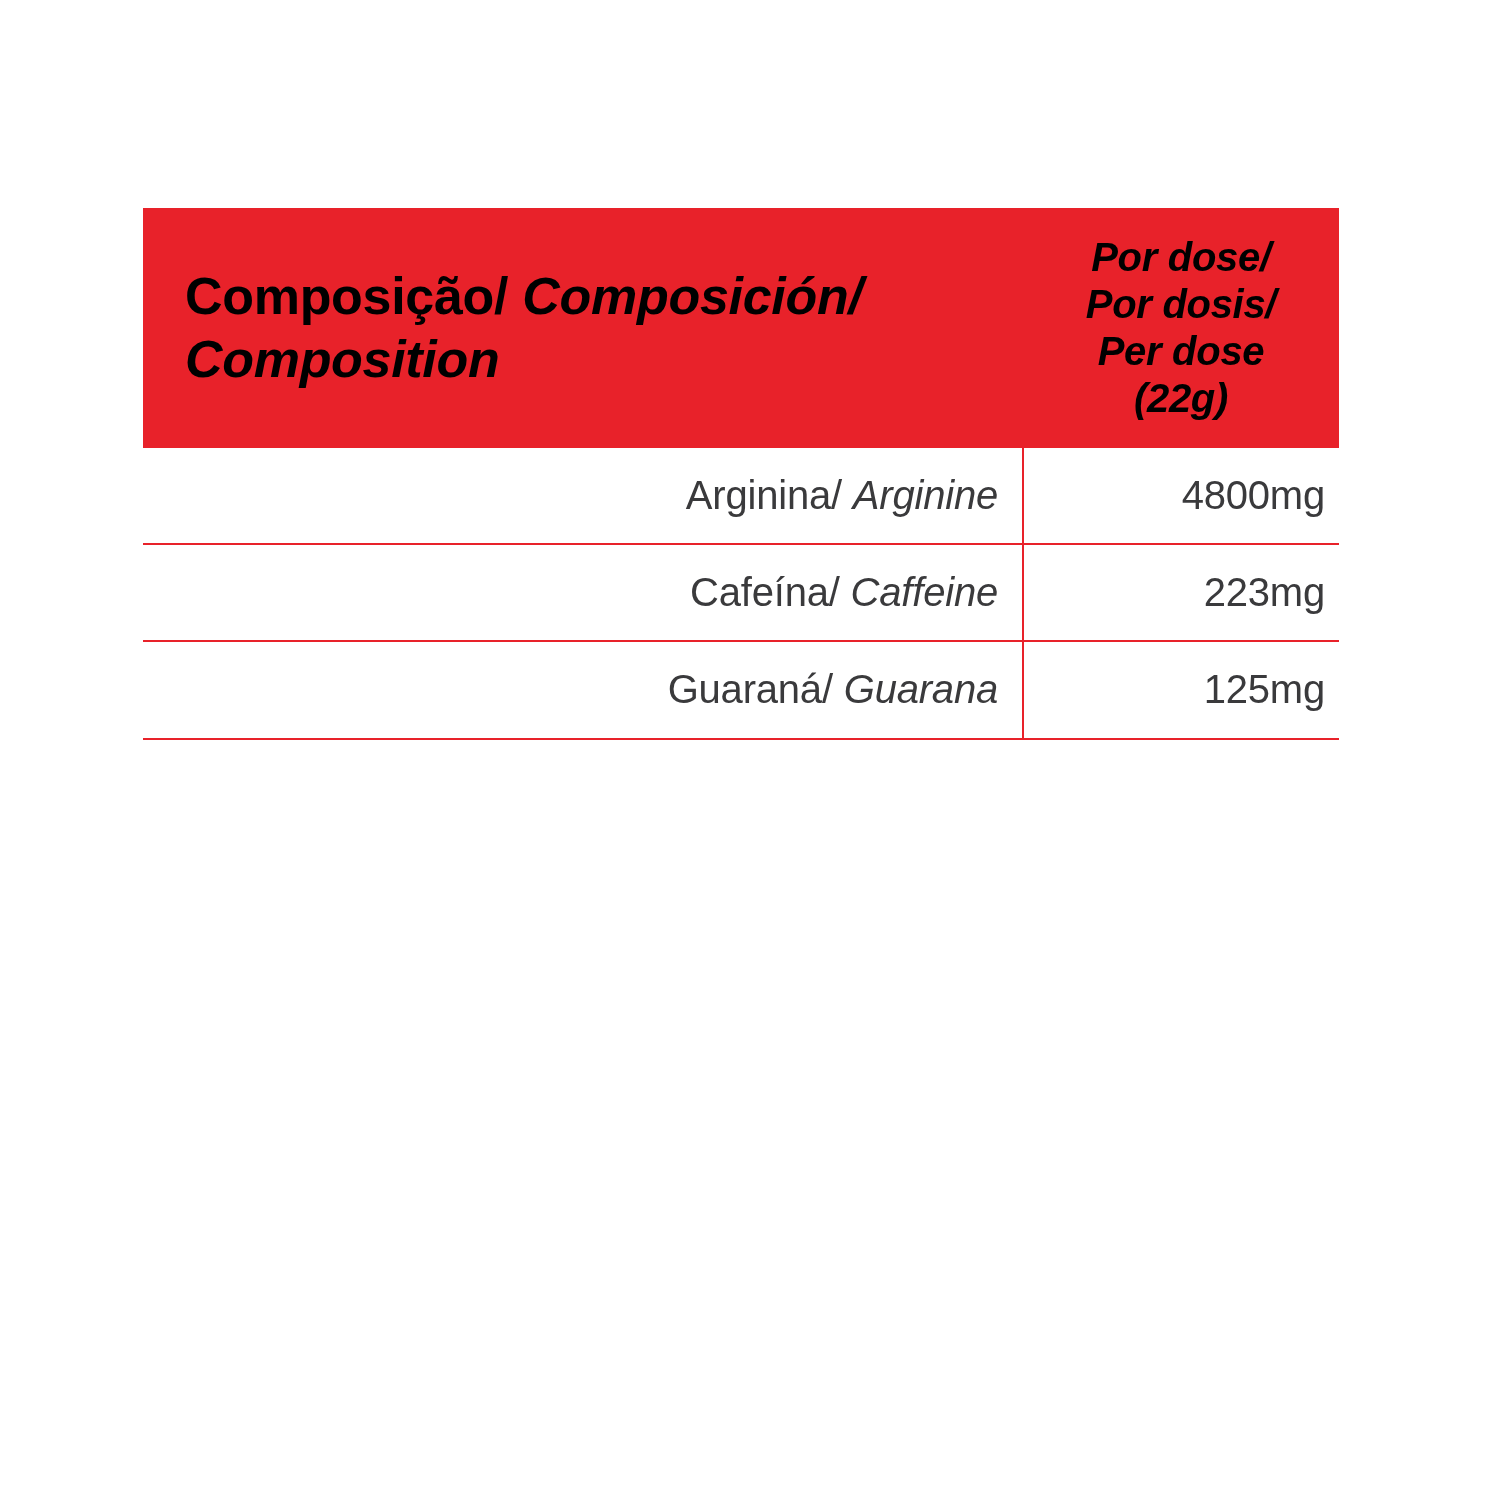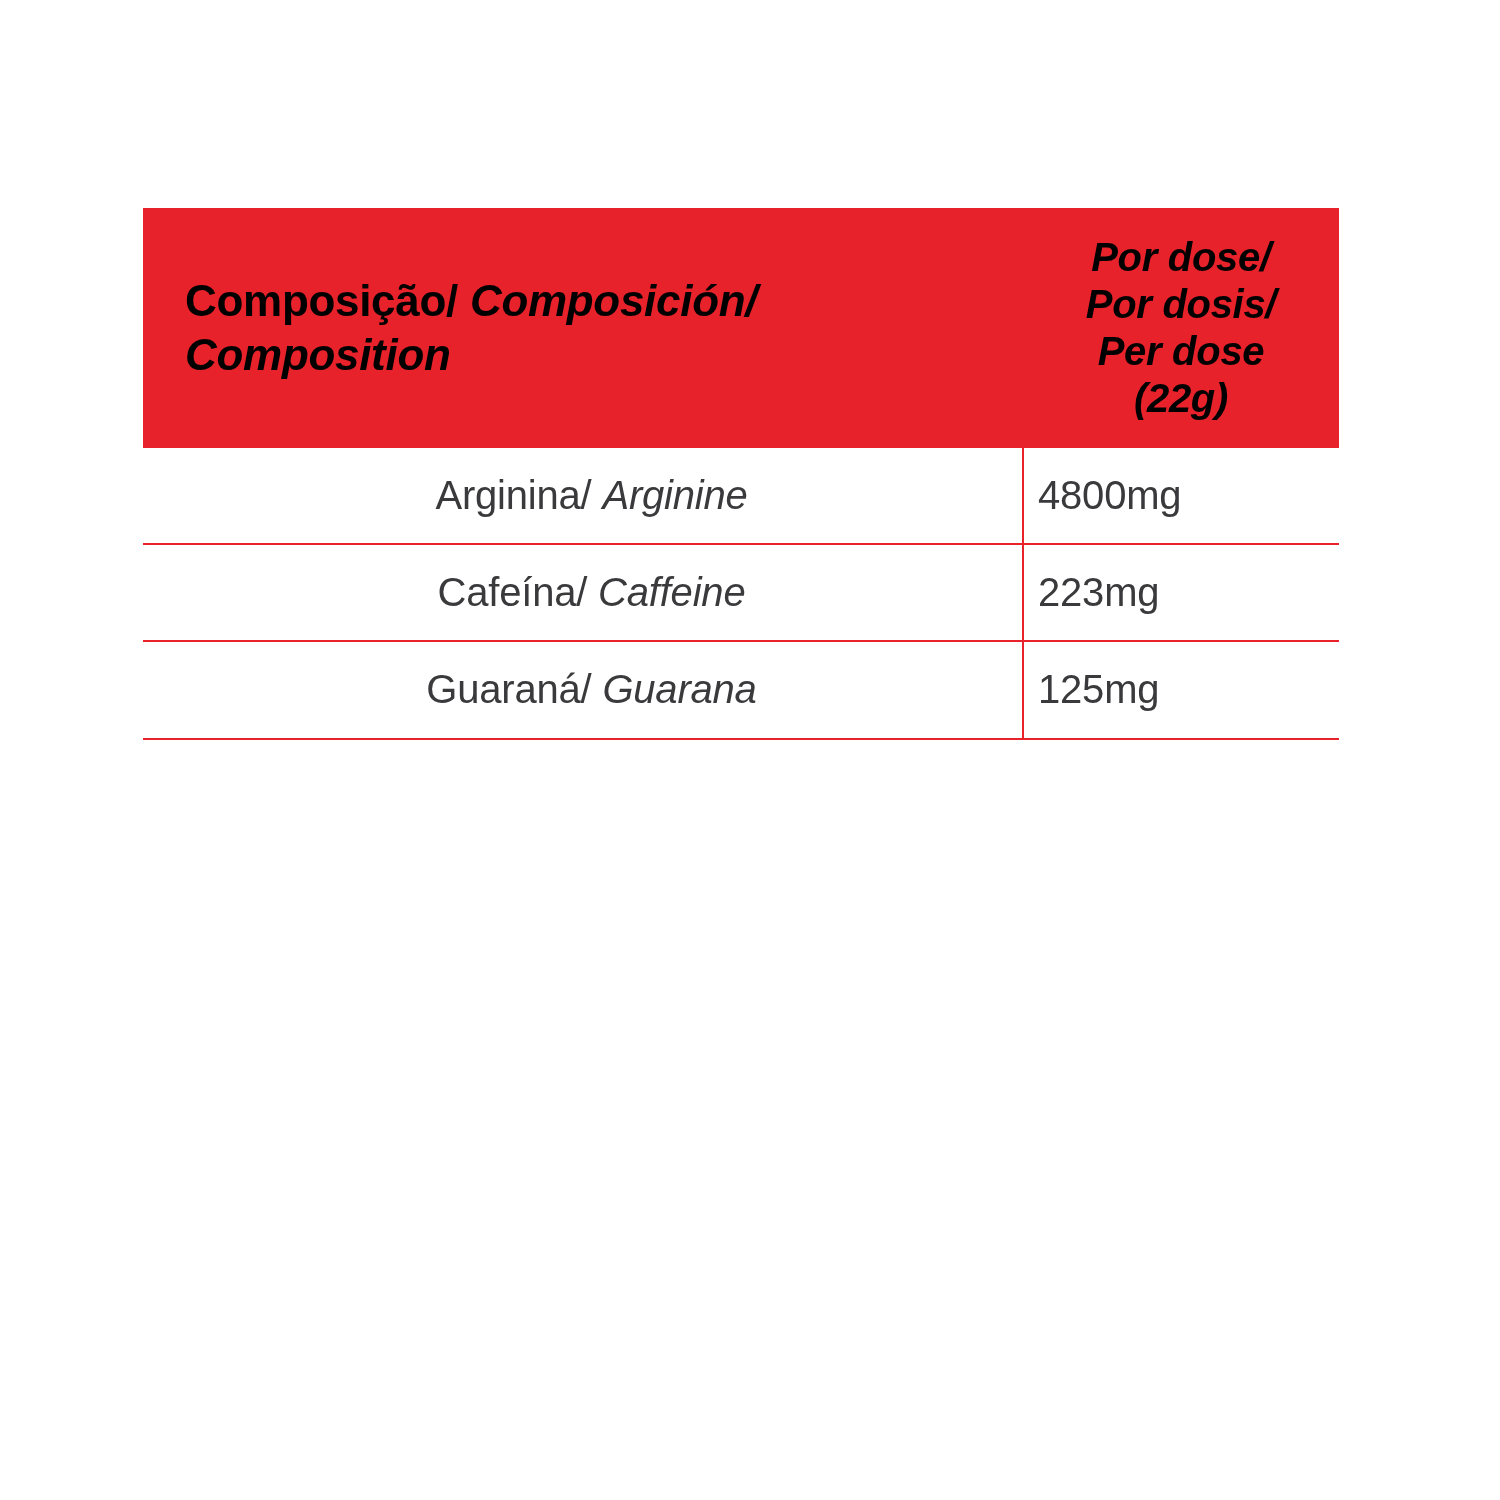--- a/index.html
+++ b/index.html
@@ -41,21 +41,21 @@
     padding: 0;
     margin: 0;
     border: none;
     vertical-align: middle;
     color: #000000;
   }
   th.head-name {
     height: 240px;
     text-align: left;
     padding: 0 28px 0 42px;
-    font-size: 44px;
+    font-size: 52px;
     line-height: 1.22;
     font-weight: bold;
     letter-spacing: -0.3px;
   }
   th.head-name .it { font-style: italic; }
   th.head-value {
     height: 240px;
     text-align: center;
     font-size: 40px;
     line-height: 1.18;
@@ -67,29 +67,29 @@
   th.head-value .line { display: block; }
 
   
   tbody td {
     border-bottom: 2px solid #e8222a;
     padding: 0;
     vertical-align: middle;
     color: #3a3a3c;
   }
   tbody td.cell-name {
-    text-align: center;
+    text-align: right;
     padding: 22px 24px 22px 42px;
     font-size: 40px;
     line-height: 1.28;
     letter-spacing: -0.2px;
     border-right: 2px solid #e8222a;
   }
   tbody td.cell-value {
-    text-align: left;
+    text-align: right;
     font-size: 40px;
     line-height: 1.28;
     letter-spacing: -0.2px;
     padding: 22px 14px;
     white-space: nowrap;
   }
   tbody td .it { font-style: italic; }
 
   tbody tr.tall td.cell-name,
   tbody tr.tall td.cell-value { padding-top: 28px; padding-bottom: 28px; }

